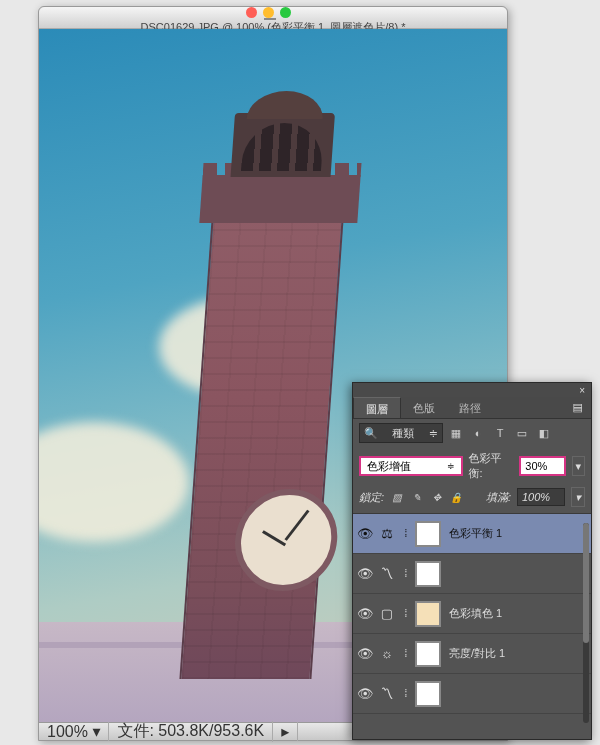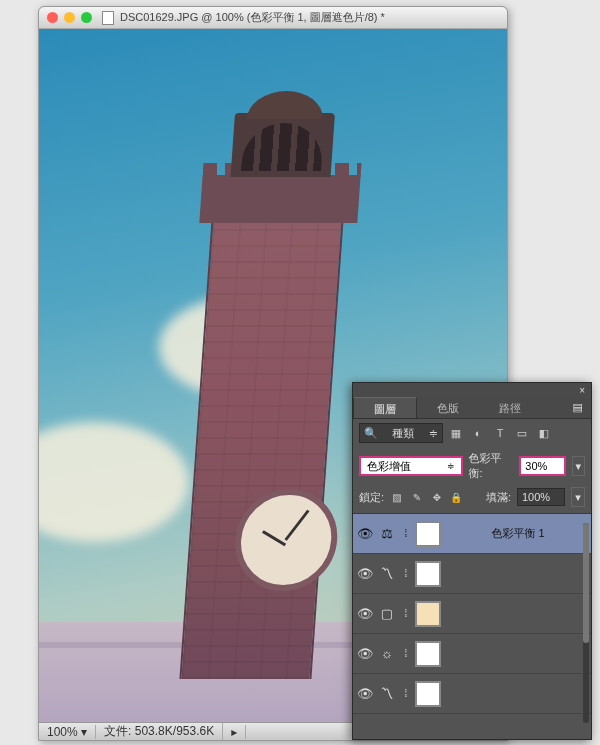--- a/index.html
+++ b/index.html
@@ -1,20 +1,20 @@
 <!DOCTYPE html>
 <html><head>
 <meta charset="utf-8">
 <style>
   * { box-sizing: border-box; margin: 0; padding: 0; font-family: "Helvetica Neue", Arial, sans-serif; }
   body { background: #e8e8e8; width: 600px; height: 745px; overflow: hidden; position: relative; }
   
   
   .doc-window { position: absolute; left: 38px; top: 6px; width: 470px; height: 735px; background: #ddd; border: 1px solid #999; border-radius: 6px 6px 0 0; box-shadow: 2px 2px 8px rgba(0,0,0,0.3); }
-  .titlebar { height: 22px; display: flex; align-items: center; padding: 0 8px; background: linear-gradient(#f5f5f5,#d0d0d0); border-bottom: 1px solid #aaa; border-radius: 6px 6px 0 0; font-size: 11px; color: #444; }
+  .titlebar { height: 22px; display: flex; align-items: center; padding: 0 8px; background: linear-gradient(#f5f5f5,#d0d0d0); border-bottom: 1px solid #aaa; border-radius: 6px 6px 0 0; font-size: 11px; color: #444; flex-direction: column; }
   .traffic { display: flex; gap: 6px; margin-right: 10px; }
   .dot { width: 11px; height: 11px; border-radius: 50%; }
   .dot.red { background: #ff5f57; }
   .dot.yel { background: #ffbd2e; }
   .dot.grn { background: #28c940; }
   .docicon { width: 12px; height: 14px; background: #fff; border: 1px solid #888; margin-right: 6px; position: relative; }
   .canvas { position: relative; width: 100%; height: calc(100% - 22px - 18px); background: #666; overflow: hidden; }
   .canvas-img { position: absolute; inset: 0; }
   .sky { position: absolute; inset: 0; background: linear-gradient(170deg,#2b8bb8 0%,#4fa4c2 35%,#7cb9c6 55%,#aeccc4 75%,#d2ccb8 100%); }
   .cloud { position: absolute; border-radius: 50%; background: rgba(244,238,220,0.85); filter: blur(6px); }
@@ -26,54 +26,54 @@
   .clock { position:absolute; top:280px; left:44px; width:102px; height:102px; border-radius:50%; background:#eadfcf; border:6px solid #7e5962; }
   .clock::after { content:""; position:absolute; left:48%; top:10%; width:3px; height:40%; background:#333; transform-origin:bottom; transform:rotate(35deg); }
   .clock::before { content:""; position:absolute; left:48%; top:25%; width:3px; height:30%; background:#333; transform-origin:bottom; transform:rotate(-60deg); }
   .cornice { position:absolute; top:96px; left:18px; width:158px; height:48px; background:#6e4c55; }
   .cren { position:absolute; top:84px; left:18px; width:158px; height:14px; background:repeating-linear-gradient(90deg,#6e4c55 0 14px,transparent 14px 22px); }
   .belfry { position:absolute; top:34px; left:46px; width:100px; height:64px; background:#4d3b3d; border-radius:4px 4px 0 0; }
   .belfry::before { content:""; position:absolute; left:10px; top:10px; width:80px; height:48px; background:repeating-linear-gradient(90deg,#2e2428 0 12px,#4d3b3d 12px 18px); border-radius:40px 40px 0 0; }
   .cap { position:absolute; top:12px; left:58px; width:76px; height:28px; background:#55403e; border-radius:50% 50% 0 0 / 100% 100% 0 0; }
   .lower { position:absolute; left:-12px; bottom:-60px; width:540px; height:160px; background:linear-gradient(#c7b8c6,#a99bbb); }
   .lower::before { content:""; position:absolute; top:20px; left:0; width:100%; height:6px; background:#b2a2b8; }
-  .statusbar { position:absolute; left:0; bottom:0; width:100%; height:18px; background:linear-gradient(#e8e8e8,#c8c8c8); border-top:1px solid #999; display:flex; align-items:center; font-size:12px; color:#333; }
+  .statusbar { position:absolute; left:0; bottom:0; width:100%; height:18px; background:linear-gradient(#e8e8e8,#c8c8c8); border-top:1px solid #999; display:flex; align-items:center; font-size:16px; color:#333; }
   .statusbar > div { padding:0 8px; border-right:1px solid #aaa; }
   .chev { cursor:pointer; }
 
   
   .panel { position:absolute; right:8px; top:382px; width:240px; height:358px; background:#535353; border:1px solid #2a2a2a; box-shadow:-2px 2px 10px rgba(0,0,0,0.5); font-size:11px; color:#ddd; }
   .panel-header { height:14px; background:#4a4a4a; display:flex; align-items:center; padding:0 6px; }
   .panel-header .x { margin-left:auto; font-size:10px; cursor:pointer; }
   .tabs { display:flex; height:22px; background:#494949; border-bottom:1px solid #333; }
-  .tab { padding:4px 20px; color:#bbb; cursor:pointer; }
+  .tab { padding:4px 12px; color:#bbb; cursor:pointer; }
   .tab.active { background:#535353; color:#eee; border-top:1px solid #666; border-right:1px solid #333; border-left:1px solid #333; }
   .panel-menu { margin-left:auto; padding:4px 8px; cursor:pointer; }
   .row { display:flex; align-items:center; padding:4px 6px; gap:6px; }
   .kind-select { flex:0 0 84px; height:20px; background:#3d3d3d; border:1px solid #2a2a2a; display:flex; align-items:center; justify-content:space-between; padding:0 4px; }
   .filtericons { display:flex; gap:8px; }
   .filtericons span { width:14px; height:14px; display:inline-flex; align-items:center; justify-content:center; color:#ccc; cursor:pointer; }
   .blend { display:flex; align-items:center; gap:6px; padding:4px 6px; }
   .blend-select { width:108px; height:20px; display:flex; align-items:center; justify-content:space-between; padding:0 6px; background:#fff; color:#000; border:2px solid #d63384; }
   .blend-select .arr { font-size:9px; }
   .opacity-box { width:48px; height:20px; background:#fff; color:#000; border:2px solid #d63384; display:flex; align-items:center; padding:0 4px; }
   .after-op { width:14px; height:20px; border:1px solid #666; display:flex; align-items:center; justify-content:center; }
-  .lockrow { display:flex; align-items:center; gap:6px; padding:2px 6px 6px; border-bottom:1px solid #3a3a3a; }
+  .lockrow { display:flex; align-items:center; gap:6px; padding:2px 6px 6px; border-bottom:1px solid #3a3a3a;font-style:italic; }
   .lockicons { display:flex; gap:6px; }
   .lockicons span { width:14px; height:14px; display:inline-flex; align-items:center; justify-content:center; color:#ccc; cursor:pointer; font-size:10px; }
   .fill-box { width:48px; height:18px; background:#3d3d3d; border:1px solid #2a2a2a; display:flex; align-items:center; padding:0 4px; }
   .layers { height:220px; overflow:hidden; }
   .layer { display:flex; align-items:center; height:40px; border-bottom:1px solid #444; padding:0 4px; gap:4px; }
   .layer.selected { background:#7a8ab0; color:#111; }
   .eye { width:16px; text-align:center; cursor:pointer; font-size:13px; }
   .adjicon { width:20px; height:20px; display:flex; align-items:center; justify-content:center; font-size:13px; }
   .link { width:10px; font-size:10px; text-align:center; }
   .thumb { width:26px; height:26px; background:#fff; border:2px solid #888; }
   .thumb.cream { background:#f5e0b8; }
-  .lname { flex:1; padding-left:4px;text-align:center; }
+  .lname { flex:1; padding-left:4px; }
   .scrollbar { position:absolute; right:2px; top:140px; width:6px; height:200px; background:#3a3a3a; border-radius:3px; }
   .scrollthumb { position:absolute; top:0; width:6px; height:120px; background:#777; border-radius:3px; }
 </style>
 </head>
 <body>
 
 <div class="doc-window">
   <div class="titlebar">
     <div class="traffic">
       <div class="dot red"></div>
@@ -169,26 +169,28 @@
         <span class="eye">👁</span>
         <span class="adjicon">〽</span>
         <span class="link">⁞</span>
         <span class="thumb "></span>
       </div>
       <div class="layer">
         <span class="eye">👁</span>
         <span class="adjicon">▢</span>
         <span class="link">⁞</span>
         <span class="thumb cream"></span>
+        <span class="lname">色彩填色 1</span>
       </div>
       <div class="layer">
         <span class="eye">👁</span>
         <span class="adjicon">☼</span>
         <span class="link">⁞</span>
         <span class="thumb "></span>
+        <span class="lname">亮度/對比 1</span>
       </div>
       <div class="layer">
         <span class="eye">👁</span>
         <span class="adjicon">〽</span>
         <span class="link">⁞</span>
         <span class="thumb "></span>
       </div>
     </div>
   <div class="scrollbar">
       <div class="scrollthumb"></div>

